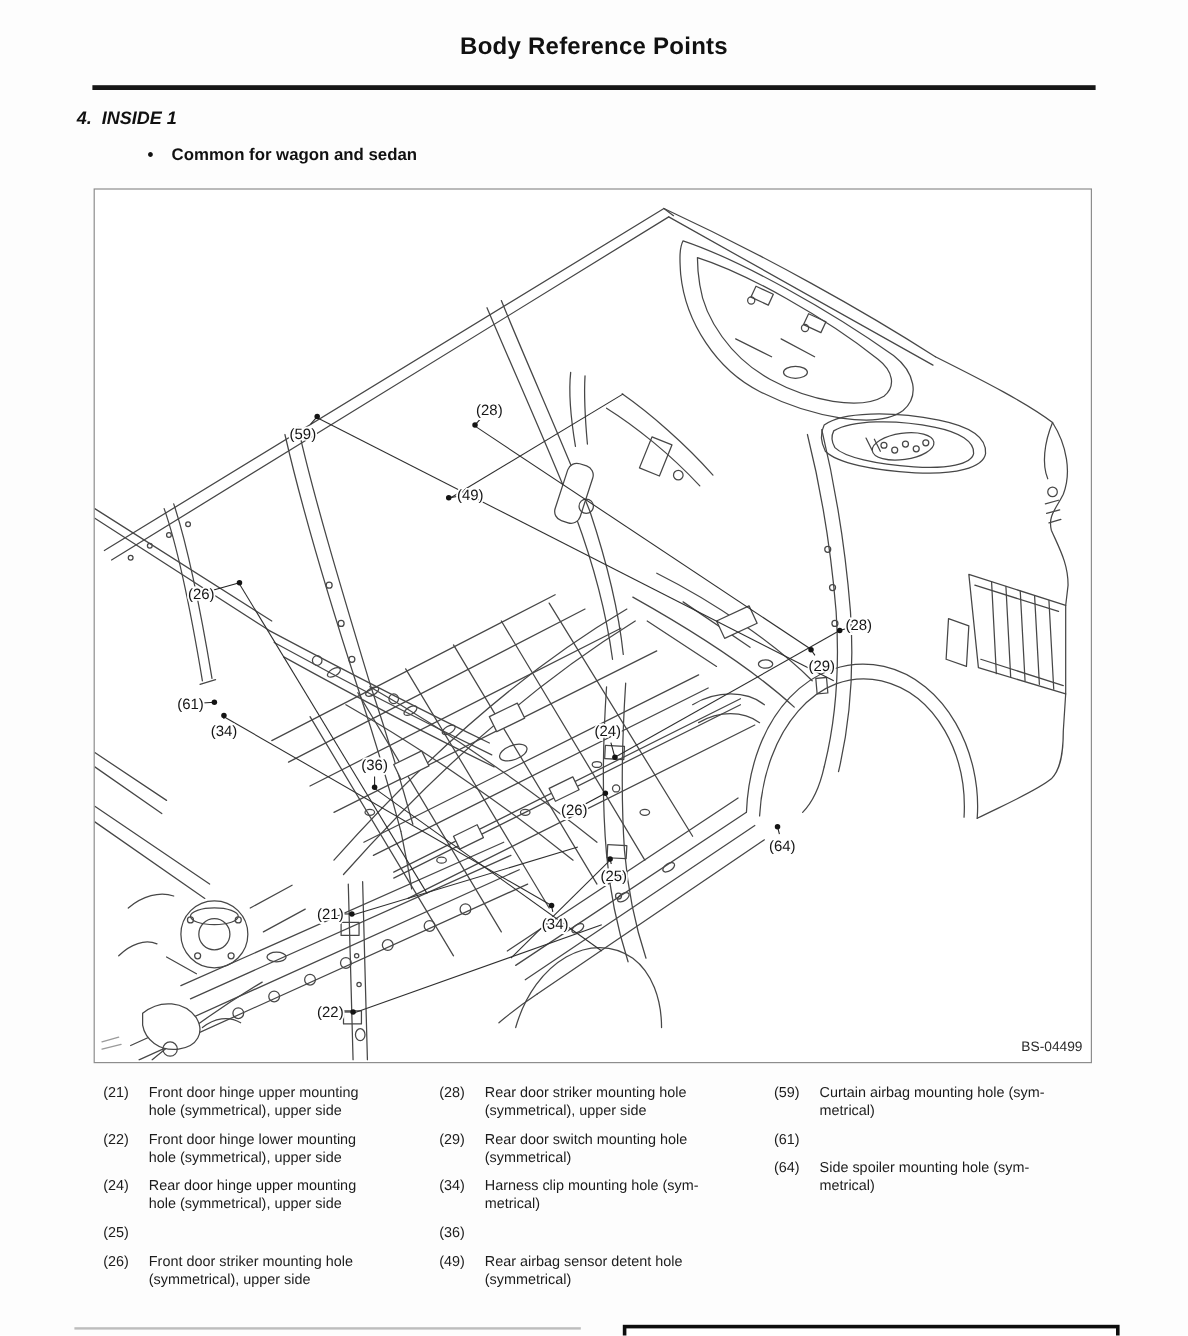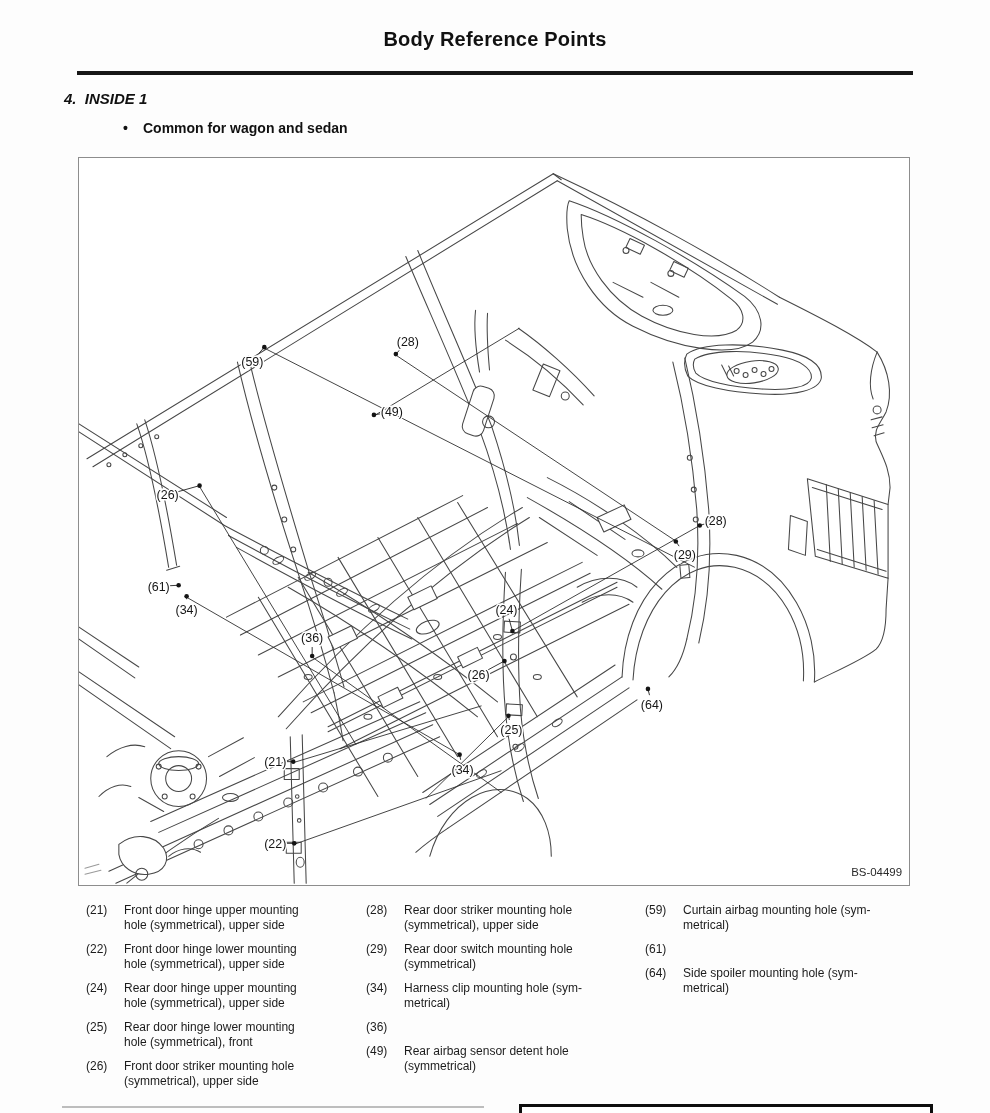--- a/index.html
+++ b/index.html
@@ -385,21 +385,20 @@
       <div class="legend-item">
         <div class="legend-num">(22)</div>
         <div class="legend-txt">Front door hinge lower mounting<br>hole (symmetrical), upper side</div>
       </div>
       <div class="legend-item">
         <div class="legend-num">(24)</div>
         <div class="legend-txt">Rear door hinge upper mounting<br>hole (symmetrical), upper side</div>
       </div>
       <div class="legend-item">
         <div class="legend-num">(25)</div>
-        <div class="legend-txt">Rear door hinge lower mounting<br>hole (symmetrical), front</div>
       </div>
       <div class="legend-item">
         <div class="legend-num">(26)</div>
         <div class="legend-txt">Front door striker mounting hole<br>(symmetrical), upper side</div>
       </div>
     </div>
   <div class="legend-col c1">
       <div class="legend-item">
         <div class="legend-num">(28)</div>
         <div class="legend-txt">Rear door striker mounting hole<br>(symmetrical), upper side</div>

